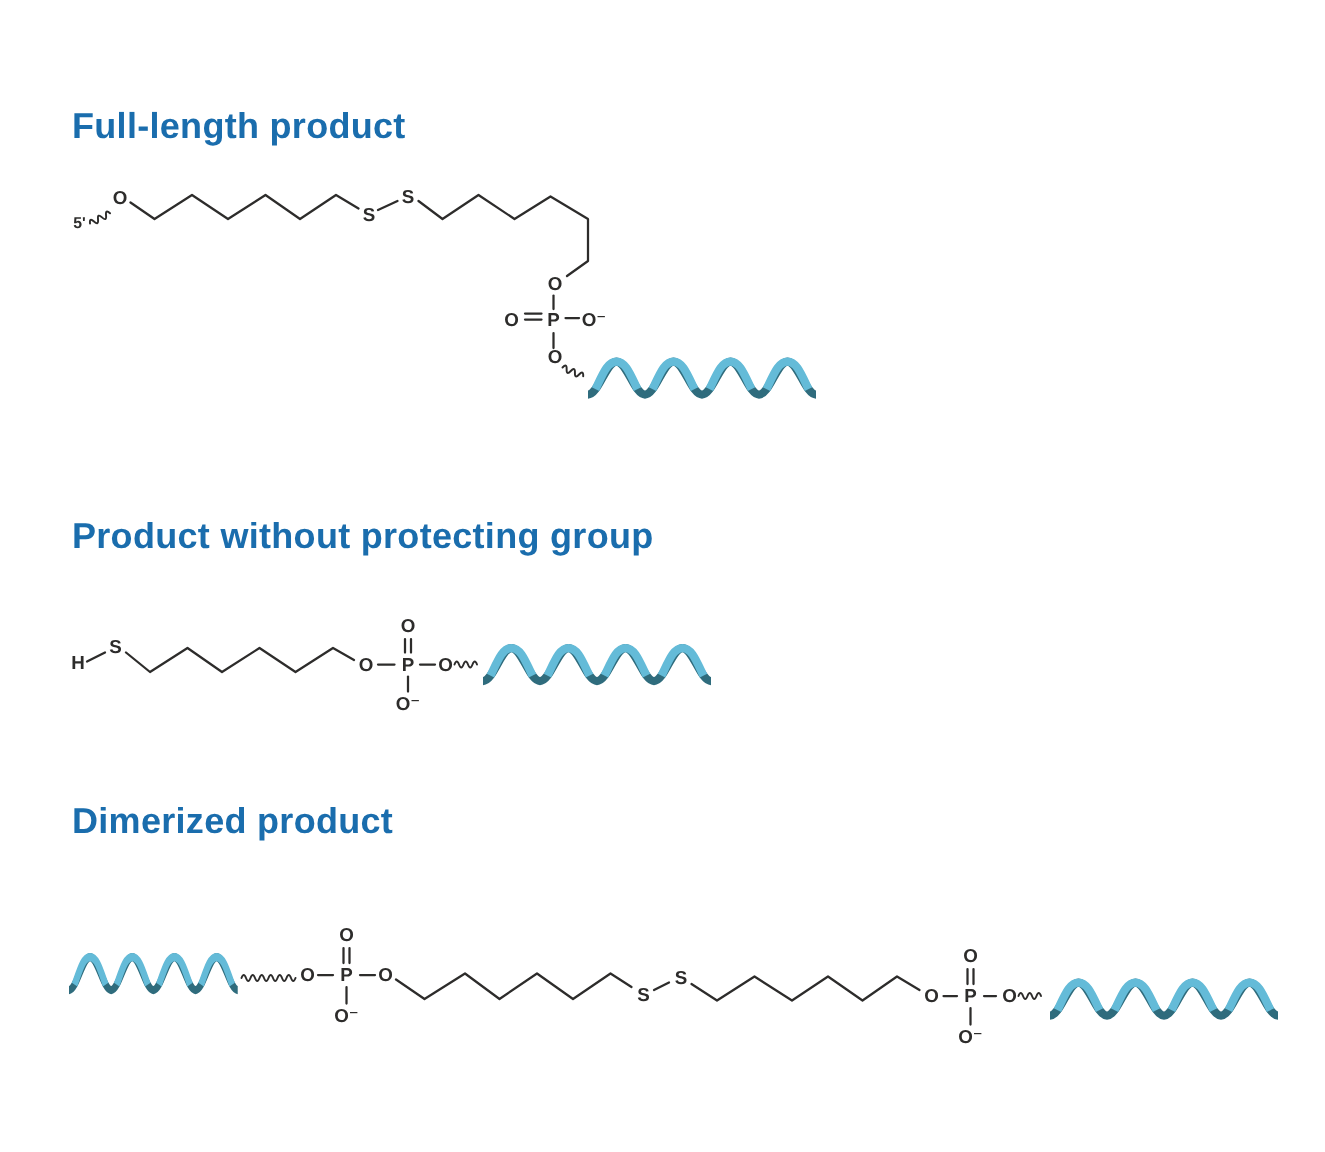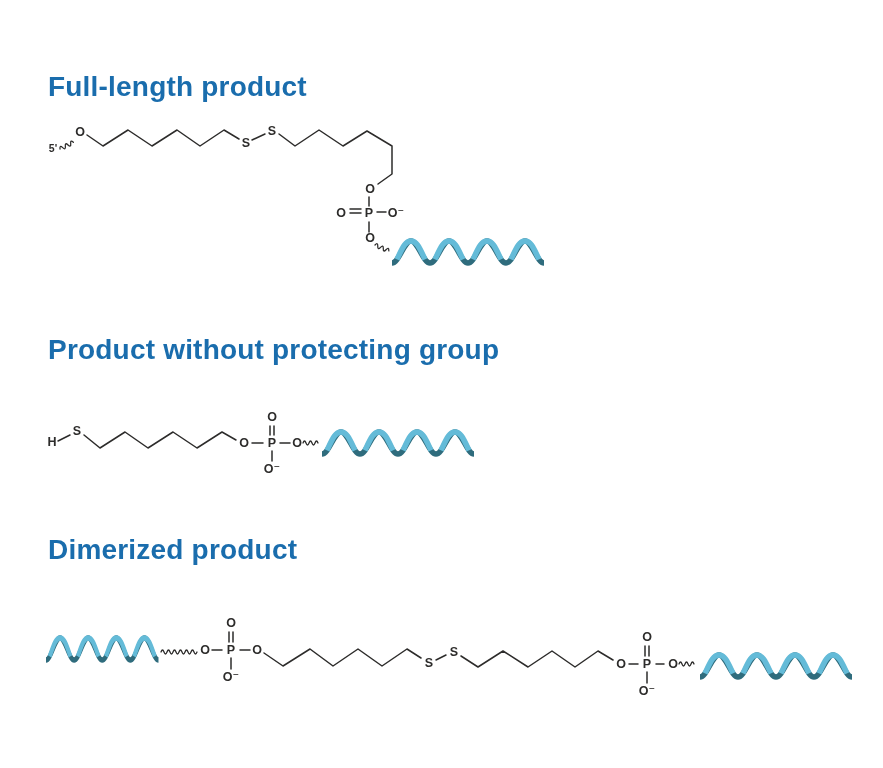--- a/index.html
+++ b/index.html
@@ -4,39 +4,39 @@
 <style>
   html,body{margin:0;padding:0;}
   body{
     width:883px;height:768px;position:relative;
     background:var(--background,#ffffff);
     font-family:"Liberation Sans",sans-serif;
     overflow:hidden;
   }
   .title{
     position:absolute;left:48px;
-    font-size:28px;font-weight:600;letter-spacing:.2px;
+    font-size:24px;font-weight:600;letter-spacing:.2px;
     color:var(--title-blue,#1a6dad);
   }
   svg.canvas{position:absolute;top:0;left:0;}
   .bond{fill:none;stroke:var(--bond,#2d2c2b);stroke-width:1.5;stroke-linejoin:round;stroke-linecap:round;}
   .squiggle{fill:none;stroke:var(--bond,#2d2c2b);stroke-width:1.3;stroke-linecap:round;}
   .atom{
     font-family:"Liberation Sans","DejaVu Sans",sans-serif;
     font-size:12.5px;font-weight:600;fill:var(--bond,#2d2c2b);
   }
   .small-label{font-size:10.5px;}
   .hd{fill:none;stroke:var(--helix-dark,#2f6c7d);stroke-width:5.5;}
   .hl{fill:none;stroke:var(--helix-light,#64bbd8);stroke-width:5.5;}
 </style>
 </head>
 <body>
 
 <div class="title" style="top:71px">Full-length product</div>
-<div class="title" style="top:334px">Product without protecting group</div>
+<div class="title" style="top:344px">Product without protecting group</div>
 <div class="title" style="top:534px">Dimerized product</div>
 
 <svg class="canvas" width="883" height="768" viewBox="0 0 883 768">
   <defs>
     <g id="helix">
       <path class="hd" d="M0,11 C6.9,11 12.1,-11 19,-11 C25.9,-11 31.1,11 38,11 C44.9,11 50.1,-11 57,-11 C63.9,-11 69.1,11 76,11 C82.9,11 88.1,-11 95,-11 C101.9,-11 107.1,11 114,11 C120.9,11 126.1,-11 133,-11 C139.9,-11 145.1,11 152,11"></path>
       <path class="hl" d="M5,7.4 C10,-3 13,-11 19,-11 C25,-11 28,-3 33,7.4 M43,7.4 C48,-3 51,-11 57,-11 C63,-11 66,-3 71,7.4 M81,7.4 C86,-3 89,-11 95,-11 C101,-11 104,-3 109,7.4 M119,7.4 C124,-3 127,-11 133,-11 C139,-11 142,-3 147,7.4"></path>
     </g>
     <path id="sq" d="M0,0 q1.5,-4 3,0 t3,0 t3,0 t3,0 t3,0"></path>
     <path id="sq-long" d="M0,0 q1.5,-4 3,0 t3,0 t3,0 t3,0 t3,0 t3,0 t3,0 t3,0 t3,0 t3,0 t3,0 t3,0"></path>

